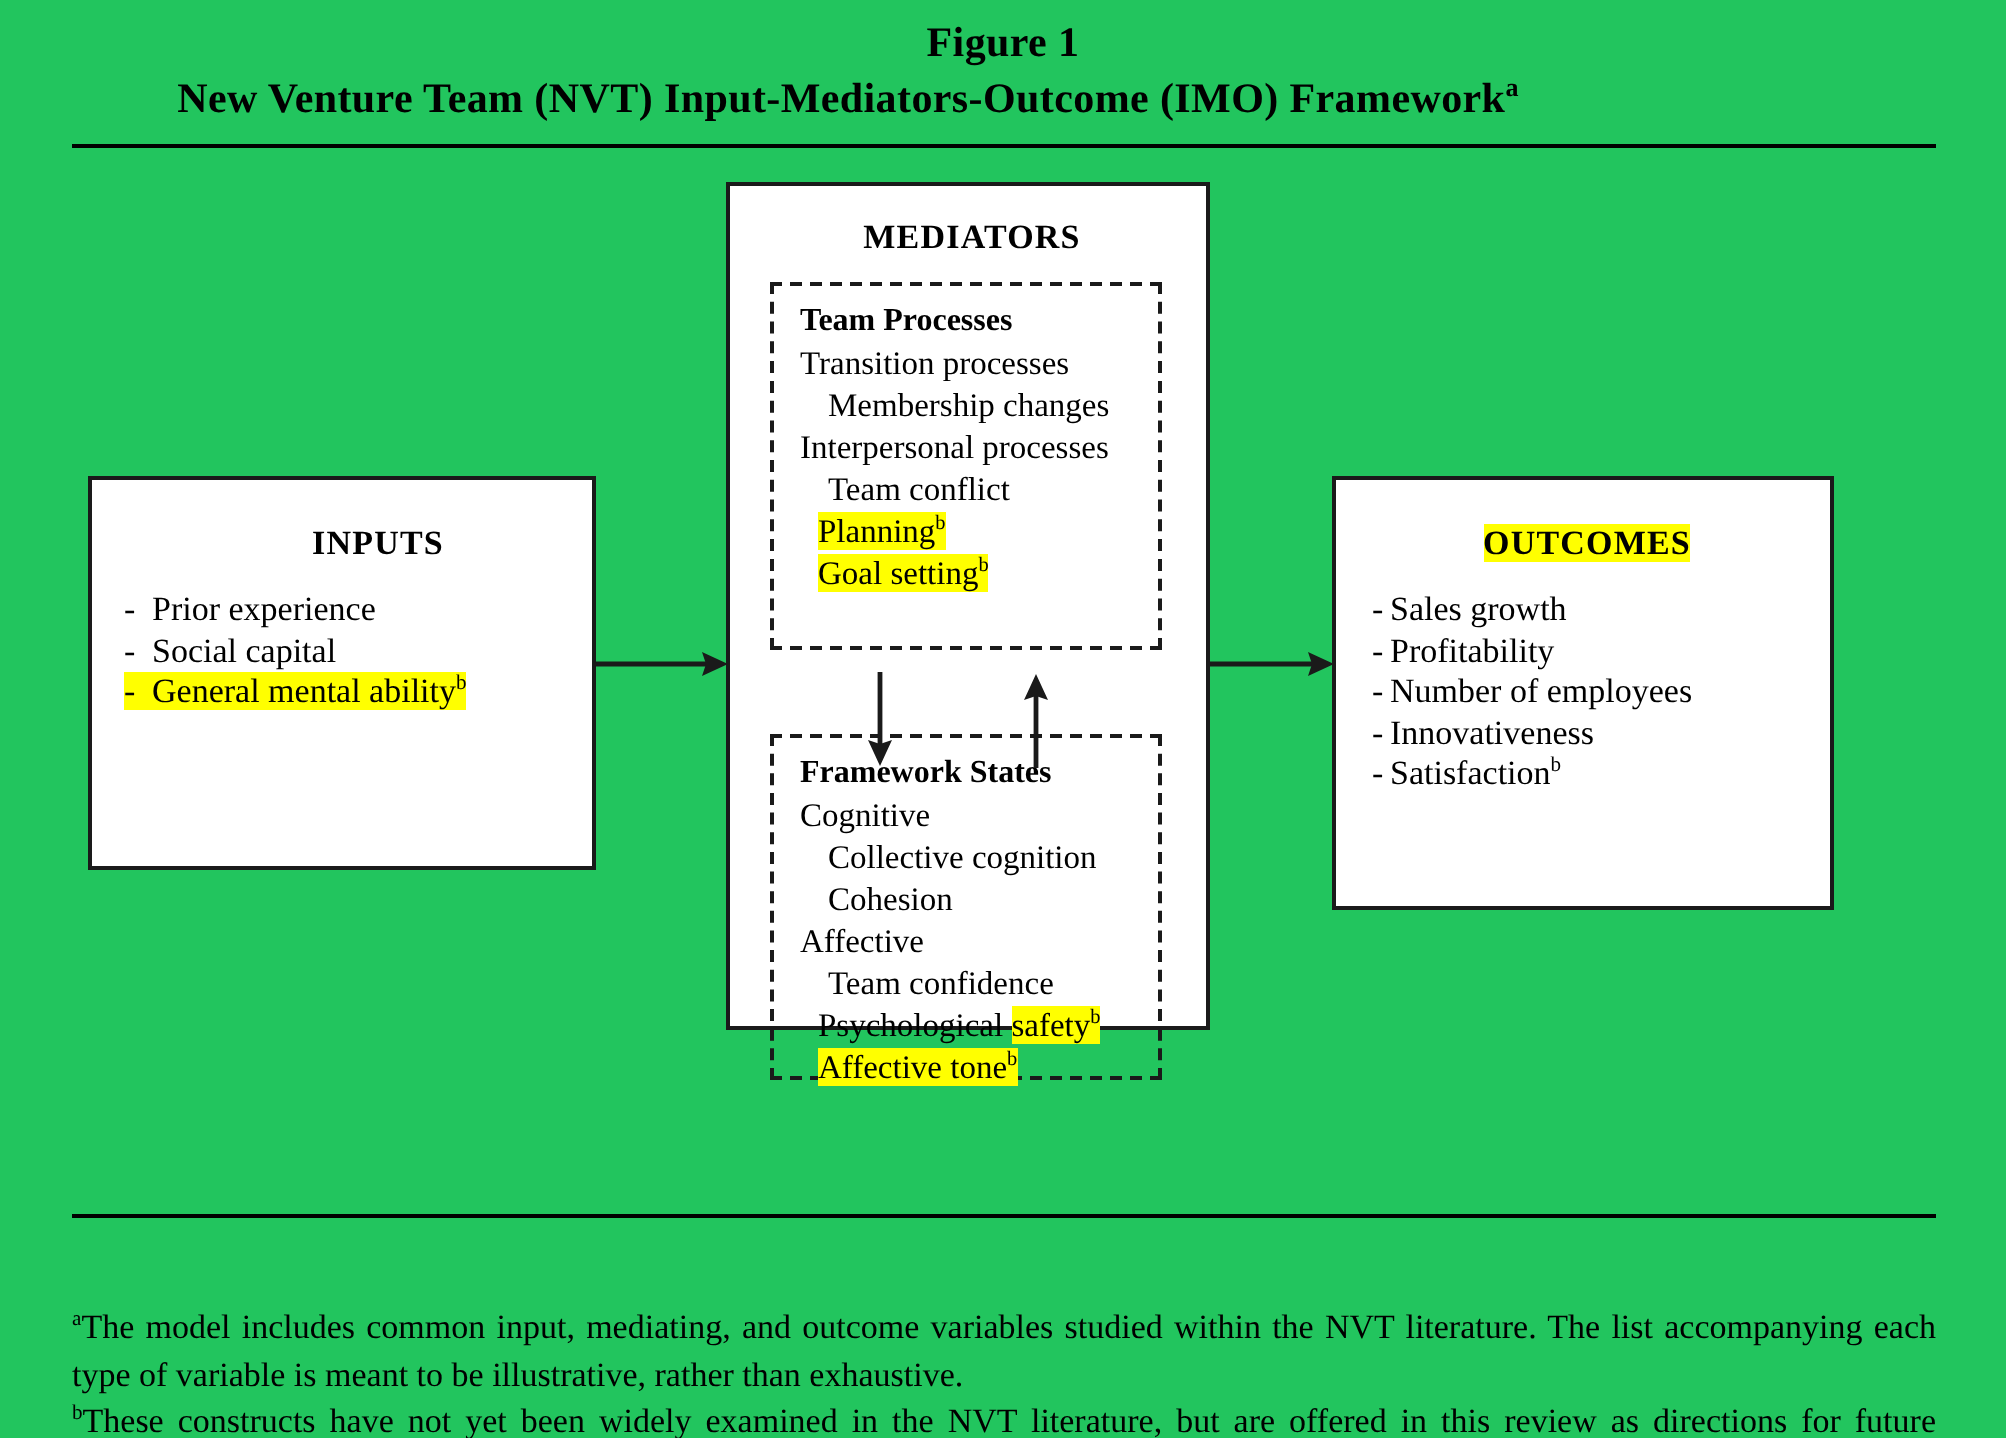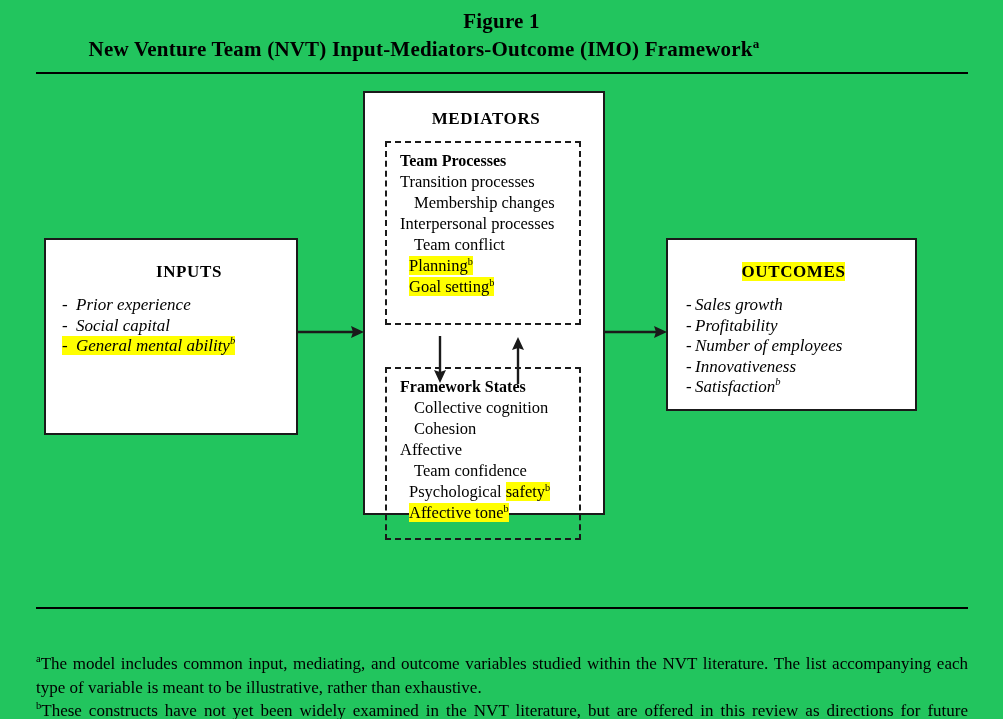--- a/index.html
+++ b/index.html
@@ -67,21 +67,21 @@
   }
   .dashed-box {
     position: absolute;
     border: 2px dashed #1a1a1a;
     background: transparent;
     box-sizing: border-box;
   }
 
   #box-inputs   { left: 44px;  top: 238px; width: 254px; height: 197px; }
   #box-mediators{ left: 363px; top: 91px; width: 242px; height: 424px; }
-  #box-outcomes { left: 666px; top: 238px; width: 251px; height: 173px; }
+  #box-outcomes { left: 666px; top: 238px; width: 251px; height: 217px; }
 
   #box-team-processes { left: 383px; top: 155px; width: 196px; height: 184px; }
   #box-emergent-states{ left: 383px; top: 381px; width: 196px; height: 173px; }
 
   
   .box-heading {
     text-align: center;
     font-weight: bold;
     font-size: 17px;
     letter-spacing: 0.6px;
@@ -99,21 +99,20 @@
     position: absolute;
     font-size: 17px;
     line-height: 20.5px;
   }
   #inputs-list   { left: 16px; top: 55px; }
   #outcomes-list { left: 18px; top: 55px; }
 
   .item-row {
     white-space: nowrap;
     display: block;
-    font-style: italic;
   }
   .dash-wide { display: inline-block; width: 14px; }
   .dash-tight { display: inline-block; width: 9px; }
 
   
   .sub-title {
     font-weight: bold;
     font-size: 16px;
     line-height: 21px;
     white-space: nowrap;
@@ -194,20 +193,21 @@
             <div class="sub-item indent-3"><span class="hl">Planning<sup>b</sup></span></div>
             <div class="sub-item indent-3"><span class="hl">Goal setting<sup>b</sup></span></div>
           </div>
       </div>
     </div>
 
     <div class="dashed-box" id="box-emergent-states" style="left:20px; top:274px;">
       <div id="emergent-states-content">
         <div class="sub-title indent-1">Framework States</div>
         <div id="emergent-states-rows">
+            <div class="sub-cat indent-1">Cognitive</div>
             <div class="sub-item indent-2">Collective cognition</div>
             <div class="sub-item indent-2">Cohesion</div>
             <div class="sub-cat indent-1">Affective</div>
             <div class="sub-item indent-2">Team confidence</div>
             <div class="sub-item indent-3">Psychological <span class="hl">safety<sup>b</sup></span></div>
             <div class="sub-item indent-3"><span class="hl">Affective tone<sup>b</sup></span></div>
           </div>
       </div>
     </div>
   </div>

